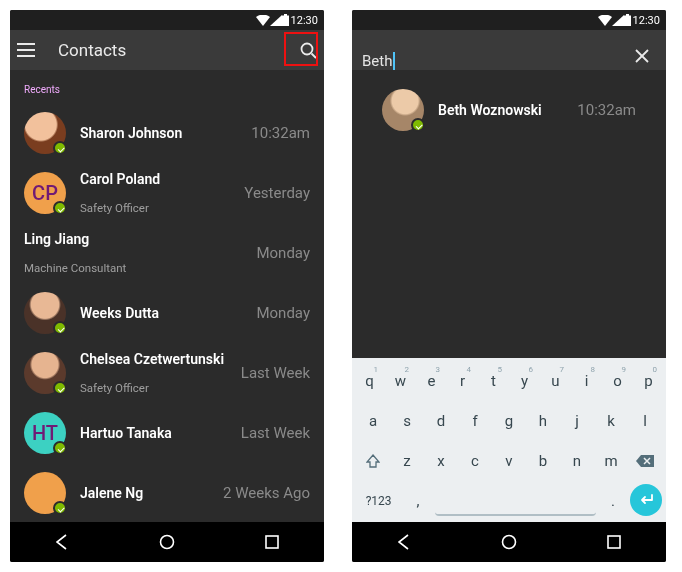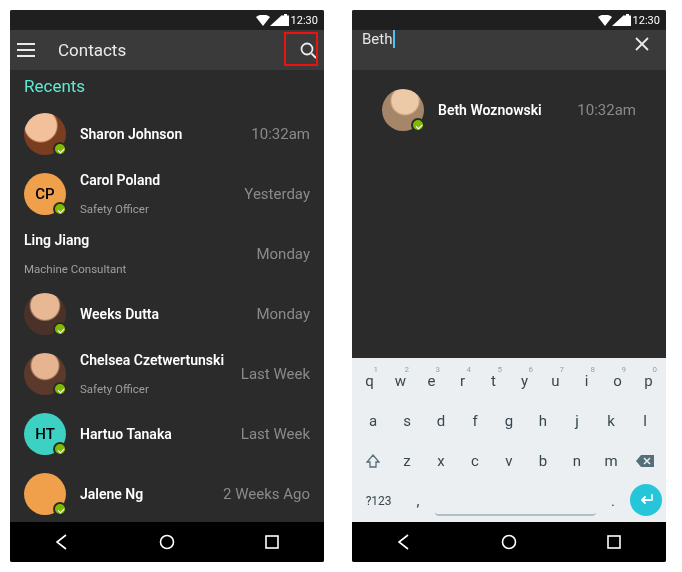--- a/index.html
+++ b/index.html
@@ -46,43 +46,43 @@
   }
   .app-bar-title { font-size: 17px; font-weight: 400; flex: 1; }
   .icon-btn { width: 28px; height: 28px; display:flex; align-items:center; justify-content:center; cursor:pointer; }
   .search-highlight {
     border: 2px solid #e11; padding: 2px;
     position: absolute; right: 6px; top: 22px;
     width: 34px; height: 34px;
   }
   
   .section-header {
-    padding: 6px 14px 8px 14px;
-    color: #5eead4;
-    font-size: 17px;
+    padding: 14px 14px 8px 14px;
+    color: #f0abfc;
+    font-size: 10px;
   }
   
   .contact-list {
     flex: 1;
     overflow: hidden;
     padding: 0 0 0 0;
   }
   .contact-row {
     display: flex;
     align-items: center;
     padding: 8px 14px;
     gap: 14px;
     min-height: 60px;
   }
   .avatar {
     width: 42px; height: 42px; border-radius: 50%;
     position: relative;
     flex-shrink: 0;
     display:flex; align-items:center; justify-content:center;
-    color:#000000; font-size:15px; font-weight:500;
+    color:#701a75; font-size:20px; font-weight:500;
   }
   .presence-dot {
     position:absolute; bottom:-1px; right:-1px;
     width:14px; height:14px; border-radius:50%;
     background:#7fba00; border:2px solid #2b2b2b;
   }
   .presence-dot::after{
     content:''; position:absolute; left:3px; top:4px;
     width:5px; height:2.5px; border-left:1.5px solid #fff; border-bottom:1.5px solid #fff;
     transform: rotate(-45deg);
@@ -99,21 +99,21 @@
   .nav-bar {
     height: 40px;
     background: #000;
     display:flex; align-items:center; justify-content:space-around;
   }
   .nav-bar svg { display:block; }
 
   
   .search-bar {
     height:40px; background:#3a3a3a;
-    display:flex; align-items:flex-start; padding:0 10px; 
+    display:flex; align-items:flex-end; padding:0 10px; 
   }
   .search-input-wrap {
     flex:1; display:flex; align-items:center;
     color:#ddd; font-size:15px; position:relative;
   }
   .search-query { color:#e4e4e4; }
   .cursor {
     display:inline-block; width:1.5px; height:18px;
     background:#4fc3f7; margin-left:1px; vertical-align:middle;
   }

